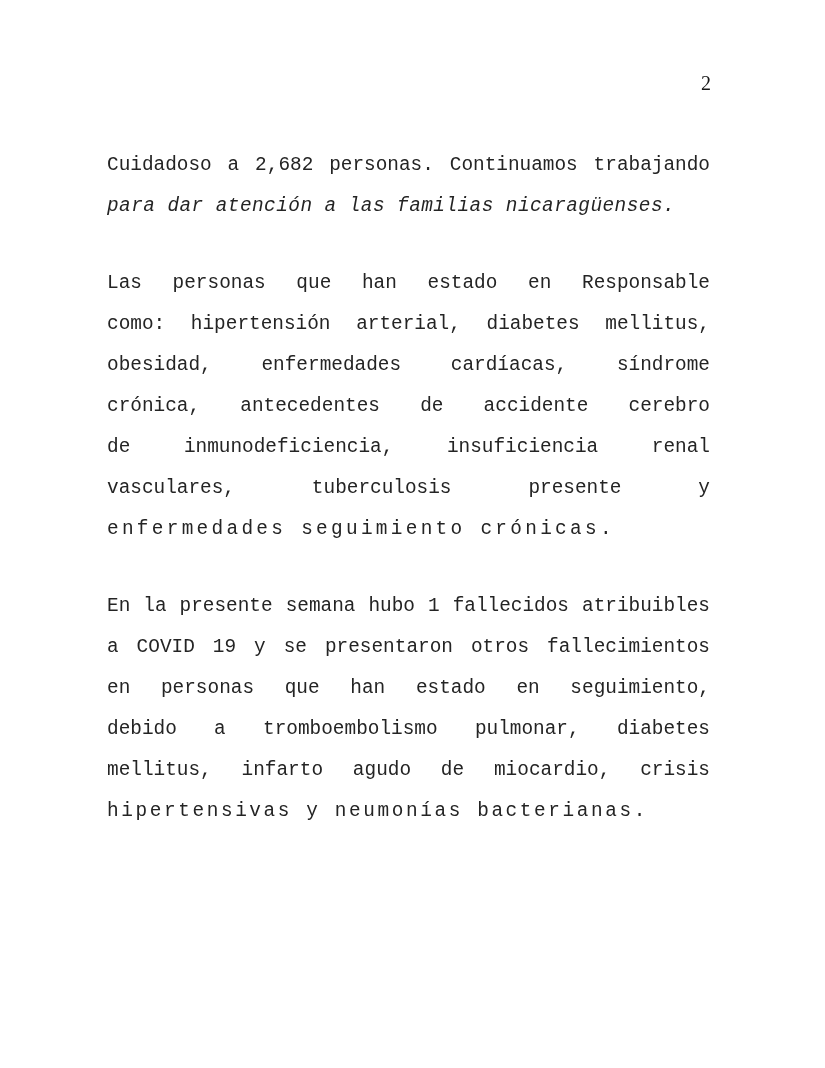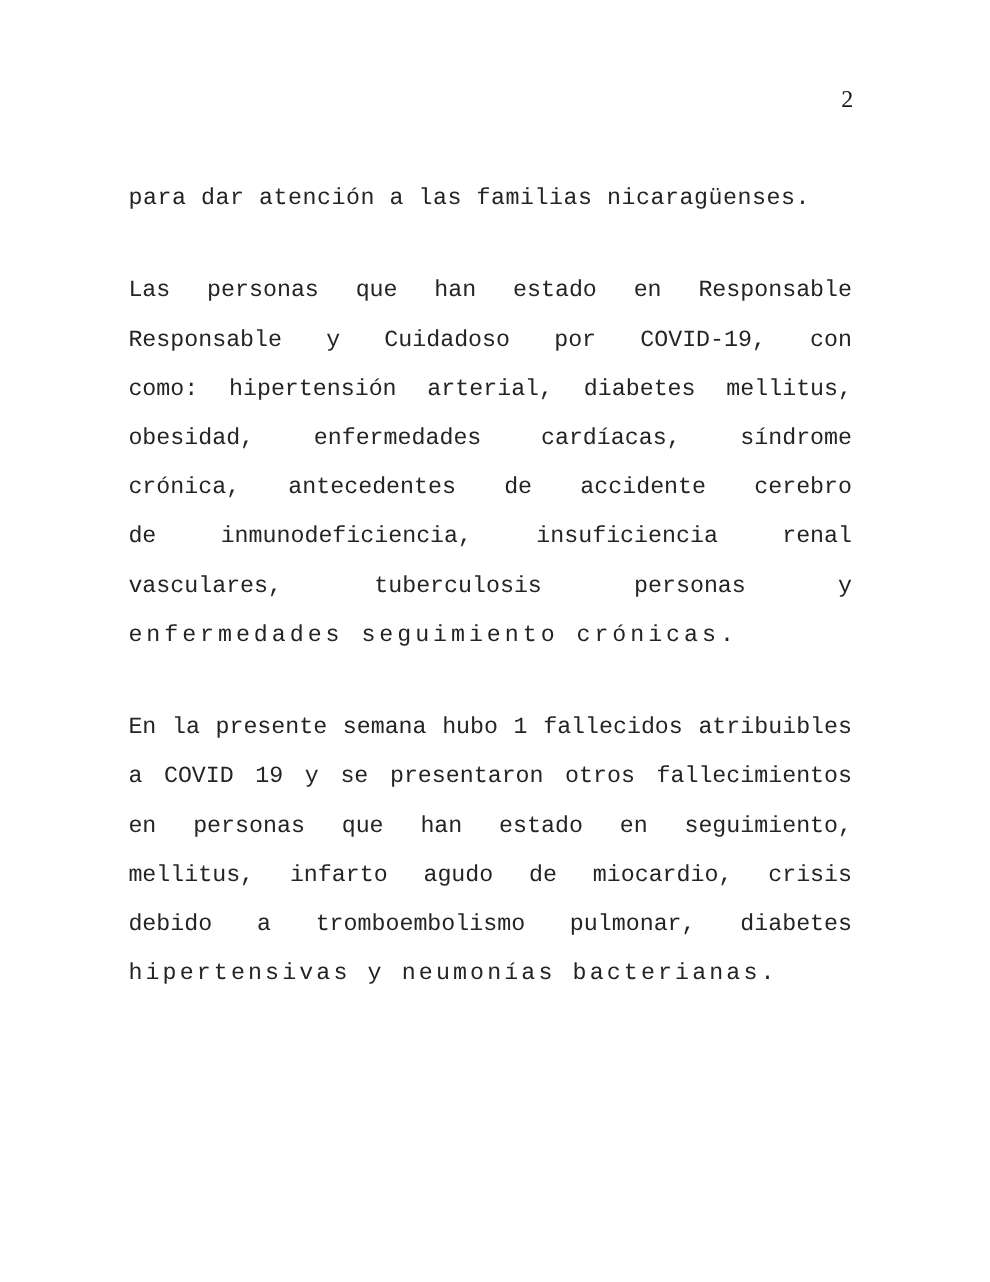--- a/index.html
+++ b/index.html
@@ -32,53 +32,53 @@
     color: #242424;
   }
   .para { margin: 0 0 36px 0; }
   .para:last-child { margin-bottom: 0; }
   .line { white-space: pre; }
   .line.j {
     white-space: normal;
     text-align: justify;
     text-align-last: justify;
   }
-  .line.ls-a { letter-spacing: 0.45px; }
+  .line.ls-a { letter-spacing: 0.45px; font-style: italic; }
   .line.ls-b { letter-spacing: 3.3px; }
   .line.ls-c { letter-spacing: 2.6px; }
 </style>
 </head>
 <body>
 
 <div class="page">
 
   <div class="header">
     <span>2</span>
   </div>
 
   <div class="content">
 
     <div class="para">
+      <div class="line j">Cuidadoso a 2,682 personas. Continuamos trabajando</div>
       <div class="line ls-a">para dar atención a las familias nicaragüenses.</div>
     </div>
 
     <div class="para">
       <div class="line j">Las personas que han estado en Responsable</div>
-      <div class="line j">Responsable y Cuidadoso por COVID-19, con</div>
       <div class="line j">como: hipertensión arterial, diabetes mellitus,</div>
       <div class="line j">obesidad, enfermedades cardíacas, síndrome</div>
       <div class="line j">crónica, antecedentes de accidente cerebro</div>
       <div class="line j">de inmunodeficiencia, insuficiencia renal</div>
-      <div class="line j">vasculares, tuberculosis personas y</div>
+      <div class="line j">vasculares, tuberculosis presente y</div>
       <div class="line ls-b">enfermedades seguimiento crónicas.</div>
     </div>
 
     <div class="para">
       <div class="line j">En la presente semana hubo 1 fallecidos atribuibles</div>
       <div class="line j">a COVID 19 y se presentaron otros fallecimientos</div>
       <div class="line j">en personas que han estado en seguimiento,</div>
+      <div class="line j">debido a tromboembolismo pulmonar, diabetes</div>
       <div class="line j">mellitus, infarto agudo de miocardio, crisis</div>
-      <div class="line j">debido a tromboembolismo pulmonar, diabetes</div>
       <div class="line ls-c">hipertensivas y neumonías bacterianas.</div>
     </div>
 
   </div>
 </div>
 
 </body></html>

